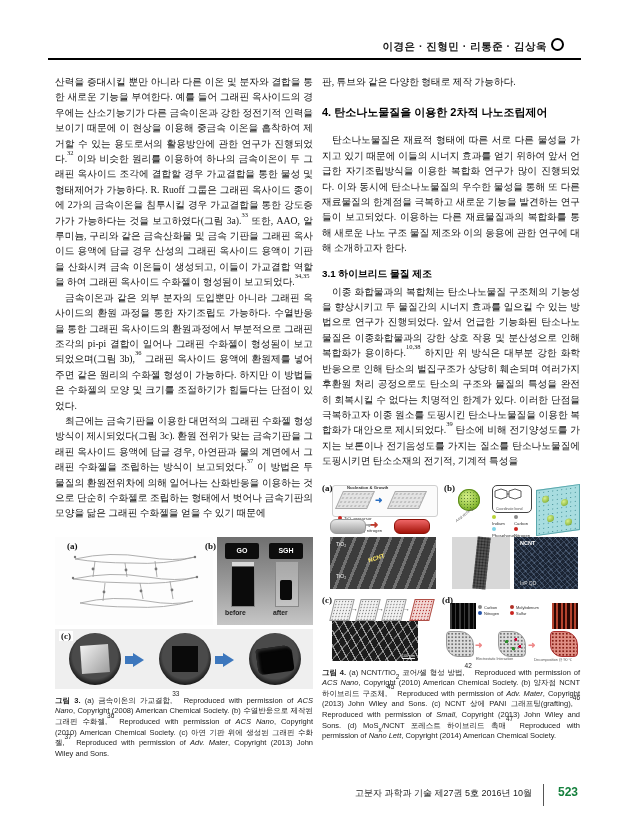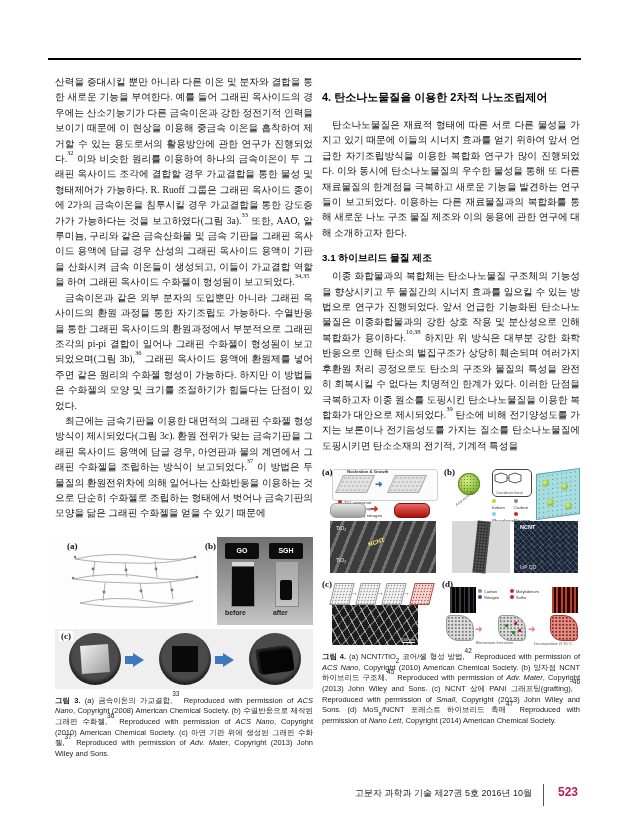--- a/index.html
+++ b/index.html
@@ -136,27 +136,28 @@
   .ht3{left:108px;background:radial-gradient(circle,#7a1208 0.6px,transparent 0.8px) 0 0/3.5px 3.5px,#e08f85;border-color:#a33;}
   .pinkarr{position:absolute;top:45px;color:#e88;font-size:9px;font-weight:bold;}
   .pk1{left:33px;} .pk2{left:86px;}
   .lg-d{left:36px;top:10px;width:62px;column-count:2;column-gap:2px;font-size:4px;}
   .d-caption{position:absolute;font-size:3.6px;color:#555;}
   .dc1{left:34px;top:62px;} .dc2{left:92px;top:62px;}
   
   .footer{position:absolute;left:0;top:784px;width:622px;font-family:"Liberation Sans",sans-serif;}
   .journal{position:absolute;right:90px;top:3px;font-size:9px;color:#222;}
   .footer-bar{position:absolute;right:78px;top:0;width:1.5px;height:22px;background:#555;}
-  .pagenum{position:absolute;right:44px;top:1px;font-size:12px;font-weight:bold;color:#be185d;}
+  .pagenum{position:absolute;right:44px;top:1px;font-size:12px;font-weight:bold;color:#15803d;}
 </style>
 </head>
 <body>
 
 <div class="page">
 
+  <div class="authors"><span>이경은 · 진형민 · 리통준 · 김상욱</span><span class="author-badge"></span></div>
   <div class="header-rule"></div>
 
   <div class="col col-left">
     <p class="body">산력을 증대시킬 뿐만 아니라 다른 이온 및 분자와 결합을 통한 새로운 기능을 부여한다. 예를 들어 그래핀 옥사이드의 경우에는 산소기능기가 다른 금속이온과 강한 정전기적 인력을 보이기 때문에 이 현상을 이용해 중금속 이온을 흡착하여 제거할 수 있는 용도로서의 활용방안에 관한 연구가 진행되었다.<sup>32</sup> 이와 비슷한 원리를 이용하여 하나의 금속이온이 두 그래핀 옥사이드 조각에 결합할 경우 가교결합을 통한 물성 및 형태제어가 가능하다. R. Ruoff 그룹은 그래핀 옥사이드 종이에 2가의 금속이온을 침투시킬 경우 가교결합을 통한 강도증가가 가능하다는 것을 보고하였다(그림 3a).<sup>33</sup> 또한, AAO, 알루미늄, 구리와 같은 금속산화물 및 금속 기판을 그래핀 옥사이드 용액에 담글 경우 산성의 그래핀 옥사이드 용액이 기판을 산화시켜 금속 이온들이 생성되고, 이들이 가교결합 역할을 하여 그래핀 옥사이드 수화젤이 형성됨이 보고되었다.<sup>34,35</sup></p>
     <p class="body indent">금속이온과 같은 외부 분자의 도입뿐만 아니라 그래핀 옥사이드의 환원 과정을 통한 자기조립도 가능하다. 수열반응을 통한 그래핀 옥사이드의 환원과정에서 부분적으로 그래핀 조각의 pi-pi 결합이 일어나 그래핀 수화젤이 형성됨이 보고되었으며(그림 3b),<sup>36</sup> 그래핀 옥사이드 용액에 환원제를 넣어주면 같은 원리의 수화젤 형성이 가능하다. 하지만 이 방법들은 수화젤의 모양 및 크기를 조절하기가 힘들다는 단점이 있었다.</p>
     <p class="body indent">최근에는 금속기판을 이용한 대면적의 그래핀 수화젤 형성방식이 제시되었다(그림 3c). 환원 전위가 맞는 금속기판을 그래핀 옥사이드 용액에 담글 경우, 아연판과 물의 계면에서 그래핀 수화젤을 조립하는 방식이 보고되었다.<sup>37</sup> 이 방법은 두 물질의 환원전위차에 의해 일어나는 산화반응을 이용하는 것으로 단순히 수화젤로 조립하는 형태에서 벗어나 금속기판의 모양을 닮은 그래핀 수화젤을 얻을 수 있기 때문에</p>
 
     <div class="fig3">
       <div class="fig3-a">
         <span class="figlab">(a)</span>
@@ -204,20 +205,21 @@
         <span class="blockarrow ba2"></span>
         <div class="dish dish3">
             <div class="sheet-black"></div>
           </div>
       </div>
     </div>
     <div class="caption"><b>그림 3.</b><span> (a) 금속이온의 가교결합,<sup>33</sup> Reproduced with permission of <i>ACS Nano</i>, Copyright (2008) American Chemical Society. (b) 수열반응으로 제작된 그래핀 수화젤,<sup>36</sup> Reproduced with permission of <i>ACS Nano</i>, Copyright (2010) American Chemical Society. (c) 아연 기판 위에 생성된 그래핀 수화젤,<sup>37</sup> Reproduced with permission of <i>Adv. Mater</i>, Copyright (2013) John Wiley and Sons.</span></div>
   </div>
 
   <div class="col col-right">
+    <p class="body">판, 튜브와 같은 다양한 형태로 제작 가능하다.</p>
     <h2 class="sec">4. 탄소나노물질을 이용한 2차적 나노조립제어</h2>
     <p class="body indent">탄소나노물질은 재료적 형태에 따른 서로 다른 물성을 가지고 있기 때문에 이들의 시너지 효과를 얻기 위하여 앞서 언급한 자기조립방식을 이용한 복합화 연구가 많이 진행되었다. 이와 동시에 탄소나노물질의 우수한 물성을 통해 또 다른 재료물질의 한계점을 극복하고 새로운 기능을 발견하는 연구들이 보고되었다. 이용하는 다른 재료물질과의 복합화를 통해 새로운 나노 구조 물질 제조와 이의 응용에 관한 연구에 대해 소개하고자 한다.</p>
     <h3 class="subsec">3.1 하이브리드 물질 제조</h3>
     <p class="body indent">이종 화합물과의 복합체는 탄소나노물질 구조체의 기능성을 향상시키고 두 물질간의 시너지 효과를 일으킬 수 있는 방법으로 연구가 진행되었다. 앞서 언급한 기능화된 탄소나노물질은 이종화합물과의 강한 상호 작용 및 분산성으로 인해 복합화가 용이하다.<sup>10,38</sup> 하지만 위 방식은 대부분 강한 화학 반응으로 인해 탄소의 벌집구조가 상당히 훼손되며 여러가지 후환원 처리 공정으로도 탄소의 구조와 물질의 특성을 완전히 회복시킬 수 없다는 치명적인 한계가 있다. 이러한 단점을 극복하고자 이종 원소를 도핑시킨 탄소나노물질을 이용한 복합화가 대안으로 제시되었다.<sup>39</sup> 탄소에 비해 전기양성도를 가지는 보론이나 전기음성도를 가지는 질소를 탄소나노물질에 도핑시키면 탄소소재의 전기적, 기계적 특성을</p>
 
     <div class="fig4">
 
       <div class="f4a">
         <span class="figlab" style="left:0;top:0;">(a)</span>
         <div class="schbox">

